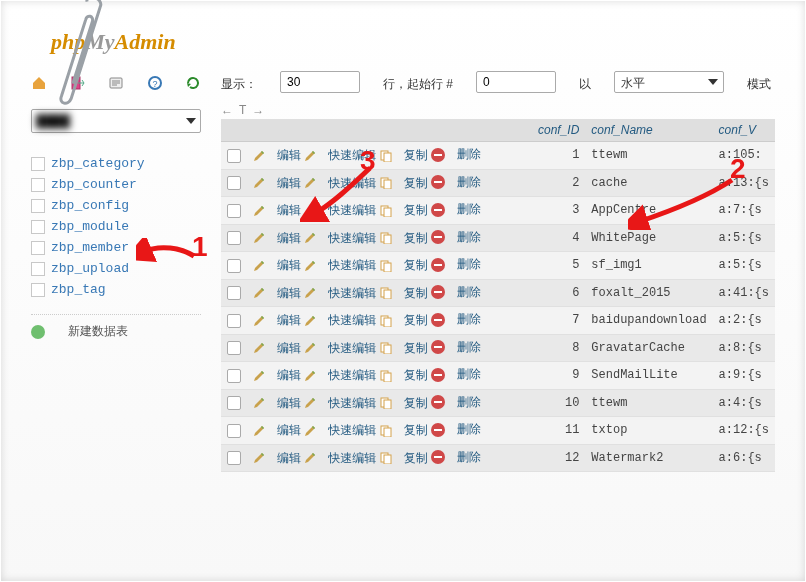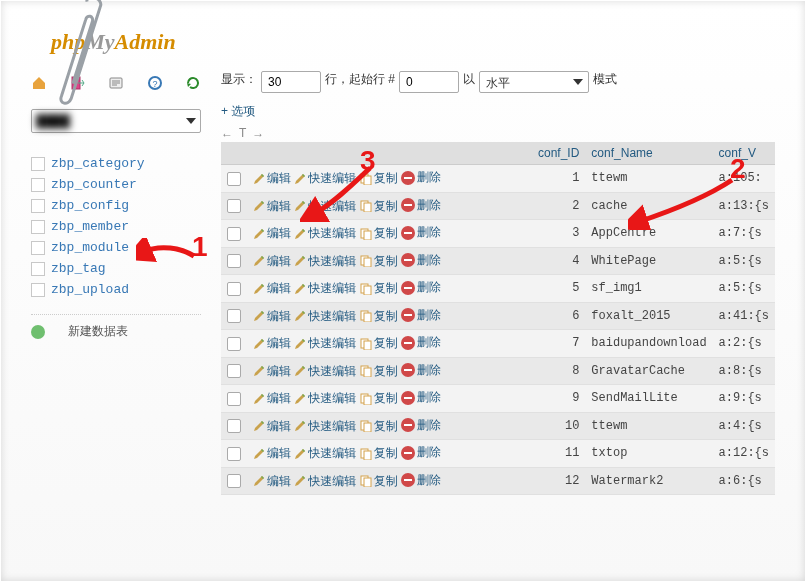--- a/index.html
+++ b/index.html
@@ -27,39 +27,39 @@
 
 .tbl-list { list-style: none; margin-top: 20px; }
 .tbl-list li { display: flex; align-items: center; gap: 6px; padding: 3px 0; font-family: "Courier New", monospace; font-size: 13px; }
 .tbl-list .tblicon { width: 14px; height: 14px; border: 1px solid #c8c8c8; background: #fff; }
 .tbl-list a { color: #3878b5; text-decoration: none; }
 .new-tbl { display: flex; align-items: center; gap: 23px; margin-top: 14px; padding-top: 8px; border-top: 1px dotted #ccc; }
 .new-tbl .circ { width: 14px; height: 14px; border-radius: 50%; background: #6fbf6f; }
 .new-tbl span { color: #555; }
 
 
-.controls { display: flex; align-items: flex-start; gap: 4px; margin-bottom: 10px; flex-wrap: wrap; }
+.controls { display: flex; align-items: flex-end; gap: 23px; margin-bottom: 10px; flex-wrap: wrap; }
 .controls label { color: #333; }
 .input, .select { border: 1px solid #aaa; border-radius: 2px; padding: 3px 6px; font: inherit; background: #fff; height: 22px; }
-.input { width: 60px; }
+.input { width: 80px; }
 .select { padding-right: 20px; position: relative; }
 .select-wrap { position: relative; display: inline-block; }
 .select-wrap .tri { position: absolute; right: 6px; top: 50%; transform: translateY(-50%); border-top-color: #333; }
 .options-row { color: #235a81; margin-bottom: 6px; }
 .options-row a { color: #235a81; text-decoration: none; }
 .arrow-row { display: flex; gap: 6px; color: #888; margin-bottom: 2px; }
 
 
 table.data { width: 100%; border-collapse: collapse; }
-table.data th { background: #dfdfdf; color: #235a81; text-align: left; padding: 4px 6px; border-bottom: 1px solid #ccc; font-weight: normal; white-space: nowrap; }
+table.data th { background: #dfdfdf; color: #235a81; text-align: left; padding: 4px 6px; border-bottom: 1px solid #ccc; font-weight: normal; white-space: nowrap; font-style: italic; }
 table.data td { padding: 4px 6px; border-bottom: 1px solid #e0e0e0; white-space: nowrap; }
 table.data tr:nth-child(odd) td { background: #f3f3f3; }
 table.data tr:nth-child(even) td { background: #e9e9e9; }
 .chk { width: 14px; height: 14px; border: 1px solid #aaa; border-radius: 2px; background: #fff; display: inline-block; vertical-align: middle; }
-.act { display: inline-flex; align-items: center; gap: 2px; color: #235a81; text-decoration: none; }
+.act { display: inline-flex; align-items: center; gap: 12px; color: #235a81; text-decoration: none; }
 .pencil { width: 12px; height: 12px; }
 .copy { width: 12px; height: 12px; }
 .minus { width: 14px; height: 14px; border-radius: 50%; background: #d04848; position: relative; }
 .minus::after { content: ""; position: absolute; left: 3px; right: 3px; top: 6px; height: 2px; background: #fff; }
 .idcell { text-align: right; padding-right: 12px; color: #333; }
 .mono { font-family: "Courier New", monospace; font-size: 12px; color: #444; }
 
 
 .anno { position: absolute; color: #e81717; font: bold 28px/1 Arial; z-index: 20; }
 .anno-arrow { position: absolute; z-index: 19; }
@@ -116,33 +116,33 @@
           <li>
             <span class="tblicon"></span>
             <a>zbp_counter</a>
           </li>
           <li>
             <span class="tblicon"></span>
             <a>zbp_config</a>
           </li>
           <li>
             <span class="tblicon"></span>
+            <a>zbp_module</a>
+          </li>
+          <li>
+            <span class="tblicon"></span>
             <a>zbp_member</a>
           </li>
           <li>
             <span class="tblicon"></span>
-            <a>zbp_module</a>
+            <a>zbp_upload</a>
           </li>
           <li>
             <span class="tblicon"></span>
             <a>zbp_tag</a>
-          </li>
-          <li>
-            <span class="tblicon"></span>
-            <a>zbp_upload</a>
           </li>
         </ul>
 
       <div class="new-tbl">
         <span class="circ"></span>
         <span>新建数据表</span>
       </div>
     </div>
 
     <div class="main">
@@ -153,21 +153,20 @@
         <input class="input" value="0" style="">
         <label>以</label>
         <div class="select-wrap">
           <div class="select" style="width:110px">水平</div>
           <span class="tri"></span>
         </div>
         <label>模式</label>
       </div>
 
 
-      <div class="options-row"><a>+ 选项</a></div>
       <div class="arrow-row">
         <span>←</span>
         <span>T</span>
         <span>→</span>
       </div>
 
       <table class="data">
         <thead>
           <tr>
             <th style="width:22px"></th>

